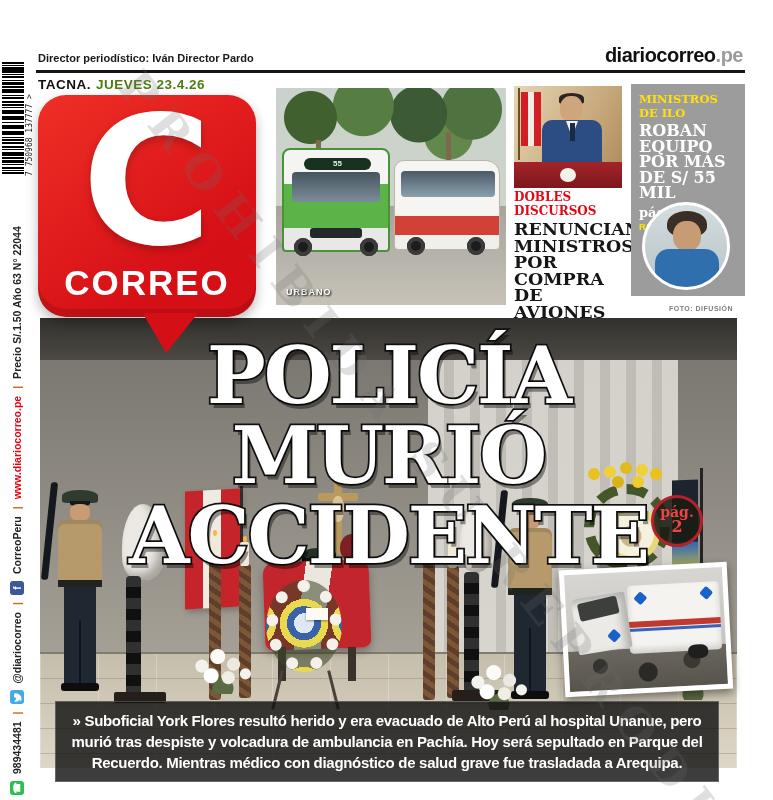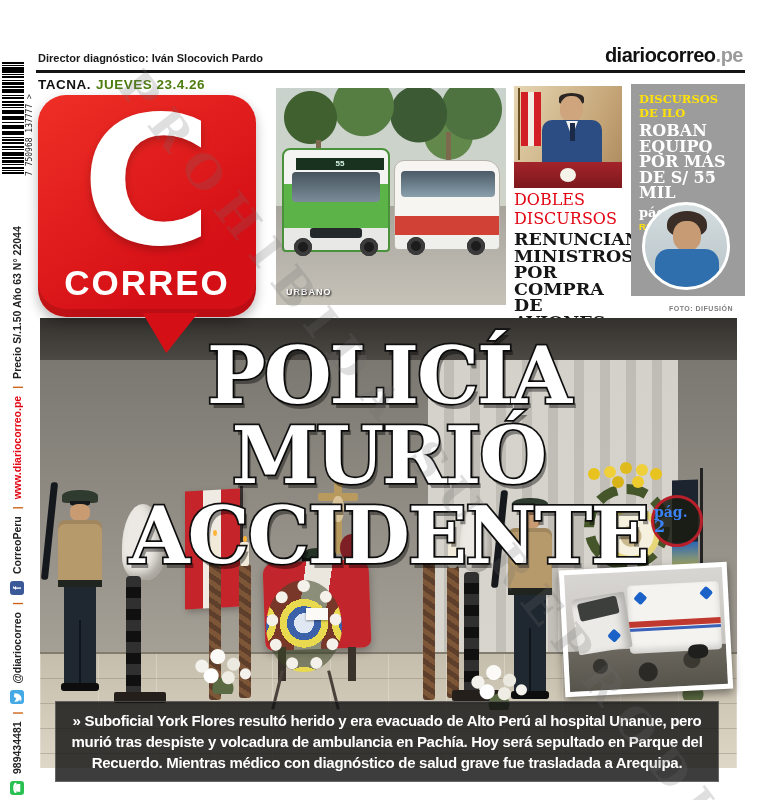--- a/index.html
+++ b/index.html
@@ -82,22 +82,22 @@
       radial-gradient(circle at 85% 18%, #4e7340 0 30px, transparent 31px),
       radial-gradient(circle at 75% 40%, #62884b 0 24px, transparent 25px),
       linear-gradient(#c9d2cc,#cfd4c9);
   }
   .bp-trunk { position:absolute; width:5px; height:46px; background:#7d6a4e; top:52px; }
   .bp-road { position:absolute; left:0; right:0; top:118px; bottom:0; background:linear-gradient(#a7a49c,#c6c2b8); }
   .bp-bus-g { position:absolute; left:6px; top:60px; width:108px; height:104px;
     background:linear-gradient(#f4f4f2 0 34%, #5cb348 34% 78%, #e8e8e6 78%);
     border:2px solid #49913a; border-radius:8px 8px 4px 4px; }
   .bp-bus-g .ws { position:absolute; left:8px; top:22px; width:88px; height:30px; background:linear-gradient(#46545e,#7b8d99); border-radius:4px; }
-  .bp-bus-g .led { position:absolute; left:12px; top:8px; width:88px; height:12px; background:#18321f; color:#d7f3e2;
-                   font-size:8px; font-weight:bold; text-align:center; line-height:12px; border-radius:0; }
+  .bp-bus-g .led { position:absolute; left:20px; top:8px; width:67px; height:12px; background:#18321f; color:#d7f3e2;
+                   font-size:8px; font-weight:bold; text-align:center; line-height:12px; border-radius:6px; }
   .bp-bus-g .grill { position:absolute; left:26px; bottom:12px; width:52px; height:10px; background:#23282b; border-radius:3px; }
   .bp-wheel { position:absolute; width:18px; height:18px; border-radius:50%; background:#1c1c1c; bottom:-6px; box-shadow:inset 0 0 0 4px #3b3b3b; }
   .bp-bus-w { position:absolute; left:118px; top:72px; width:106px; height:90px;
     background:linear-gradient(#f6f5f2 0 62%, #d24136 62% 84%, #efefec 84%);
     border:1px solid #b9b5ad; border-radius:10px 14px 4px 4px; }
   .bp-bus-w .win { position:absolute; left:6px; top:10px; width:94px; height:26px; background:linear-gradient(#4b5a66,#8aa0ad); border-radius:4px; }
   .bus-cap { position:absolute; left:10px; bottom:6px; z-index:3; color:#fff; }
   .bus-cap .pref { font-size:15px; font-weight:bold; text-shadow:1px 1px 2px #000; }
   .bus-cap .sect { font-size:9px; font-weight:bold; letter-spacing:1px; text-shadow:1px 1px 2px #000; margin:1px 0 2px; }
   .bus-cap h3 { font-size:16px; line-height:15.5px; font-weight:bold; max-width:215px;
@@ -110,21 +110,21 @@
     background:linear-gradient(90deg,#d21f26 0 33%,#f2ede4 33% 67%,#d21f26 67%); }
   .pp-pole { position:absolute; left:4px; top:2px; width:2px; height:72px; background:#6b5022; }
   .pp-head { position:absolute; left:46px; top:10px; width:23px; height:26px; background:#cfa57e; border-radius:45%; }
   .pp-hair { position:absolute; left:45px; top:7px; width:25px; height:11px; background:#2a2522; border-radius:50% 50% 20% 20%; }
   .pp-suit { position:absolute; left:28px; top:34px; width:60px; height:44px; background:#2c4c84; border-radius:10px 10px 0 0; }
   .pp-shirt { position:absolute; left:52px; top:35px; width:12px; height:16px; background:#f2f2f0; clip-path:polygon(0 0,100% 0,50% 100%); }
   .pp-tie { position:absolute; left:56px; top:37px; width:5px; height:18px; background:#1b2a47; }
   .pp-podium { position:absolute; left:0; right:0; bottom:0; height:26px; background:linear-gradient(#a3242a,#7c181d); }
   .pp-plaque { position:absolute; left:46px; bottom:6px; width:16px; height:14px; background:#f5f2ea; border-radius:50%; }
   .politics { position:absolute; left:514px; top:190px; width:114px; }
-  .politics .kick { color:#e30613; font-size:16px; font-weight:normal; }
+  .politics .kick { color:#e30613; font-size:12px; font-weight:bold; }
   .politics h3 { font-size:17.5px; line-height:16.5px; font-weight:bold; color:#161616; margin-top:3px; }
   .politics .pref { font-size:13.5px; font-weight:bold; margin-top:5px; }
   .politics .sect { font-size:9.5px; font-weight:bold; letter-spacing:0.5px; margin-top:1px; }
 
   
   .region-box { position:absolute; left:631px; top:84px; width:114px; height:212px; background:#9c9c9c; padding:8px 8px 0; }
   .region-box .kick { color:#ffe10a; font-size:11.5px; font-weight:bold; }
   .region-box h3 { color:#fff; font-size:16px; line-height:15.5px; font-weight:bold; margin-top:3px; }
   .region-box .pref { color:#fff; font-size:13px; font-weight:bold; margin-top:4px; }
   .region-box .sect { color:#ffe10a; font-size:9.5px; font-weight:bold; letter-spacing:0.5px; margin-top:1px; }
@@ -222,21 +222,21 @@
   .kicker-banner::before { content:""; position:absolute; left:-12px; top:0; width:0; height:0;
     border-top:27px solid #9d0e12; border-left:12px solid transparent; }
   .headline { position:absolute; left:40px; top:336px; width:697px; text-align:center; z-index:12;
     color:#fff; font-weight:bold; letter-spacing:-2px; line-height:80px;
     -webkit-text-stroke:3.5px #101010; paint-order:stroke fill;
     text-shadow:3px 5px 0 rgba(0,0,0,0.4); }
   .headline .l1 { font-size:78px; display:block; }
   .headline .l2 { font-size:78px; display:block; }
 
   .page-badge { position:absolute; left:651px; top:495px; width:52px; height:52px; border-radius:50%; z-index:16;
-    background:rgba(25,28,18,0.88); border:3px solid #b7202a; color:#3b82f6; text-align:left; }
+    background:rgba(25,28,18,0.88); border:3px solid #b7202a; color:#ef4444; text-align:center; }
   .page-badge .lbl { display:block; font-size:14px; font-weight:bold; margin-top:7px; line-height:14px; }
   .page-badge .num { display:block; font-size:16px; font-weight:bold; line-height:16px; }
 
   .inset-photo { position:absolute; left:562px; top:566px; width:168px; height:127px; z-index:15;
     background:#fff; padding:5px; transform:rotate(-3deg); box-shadow:0 4px 10px rgba(0,0,0,0.45); }
   .ip-scene { position:relative; width:100%; height:100%; overflow:hidden; background:linear-gradient(#d8d6d2,#bdbab4); }
   .ip-ground { position:absolute; left:0; right:0; bottom:0; height:40px;
     background:
       radial-gradient(circle at 20% 40%, #35332e 0 7px, transparent 8px),
       radial-gradient(circle at 50% 60%, #2c2a26 0 9px, transparent 10px),
@@ -280,21 +280,21 @@
       <span class="spine-sep">|</span>
       <span class="s-icon fb">f</span>
       <span>CorreoPeru</span>
       <span class="spine-sep">|</span>
       <span class="spine-link">www.diariocorreo.pe</span>
       <span class="spine-sep">|</span>
       <span>Precio S/.1.50  Año 63  N° 22044</span>
     </div>
   </div>
 
-  <div class="director">Director diagnóstico: Iván Slocovich Pardo</div>
+  <div class="director">Director periodístico: Iván Director Pardo</div>
   <div class="site"><span>diariocorreo</span><span class="tld">.pe</span></div>
   <div class="head-rule"></div>
   <div class="edition">
     <span>TACNA.</span><span class="date">JUEVES 23.4.26</span>
   </div>
 
   <div class="logo">
     <div class="logo-c">C</div>
     <div class="logo-word">CORREO</div>
     <div class="logo-tail"></div>
@@ -334,21 +334,21 @@
     <div class="pp-plaque"></div>
   </figure>
   <div class="politics">
     <div class="kick slab">DOBLES DISCURSOS</div>
     <h3 class="slab">RENUNCIAN MINISTROS POR COMPRA DE AVIONES</h3>
     <div class="pref slab">pág. 8</div>
     <div class="sect">POLÍTICA</div>
   </div>
 
   <div class="region-box">
-    <div class="kick slab">DISCURSOS DE ILO</div>
+    <div class="kick slab">MINISTROS DE ILO</div>
     <h3 class="slab">ROBAN EQUIPO POR MÁS DE S/ 55 MIL</h3>
     <div class="pref slab">pág. 11</div>
     <div class="sect">REGIÓN</div>
     <div class="doc-circle">
       <div class="doc-hair"></div>
       <div class="doc-face"></div>
       <div class="doc-scrub"></div>
     </div>
   </div>
   <div class="photo-credit">FOTO: DIFUSIÓN</div>

